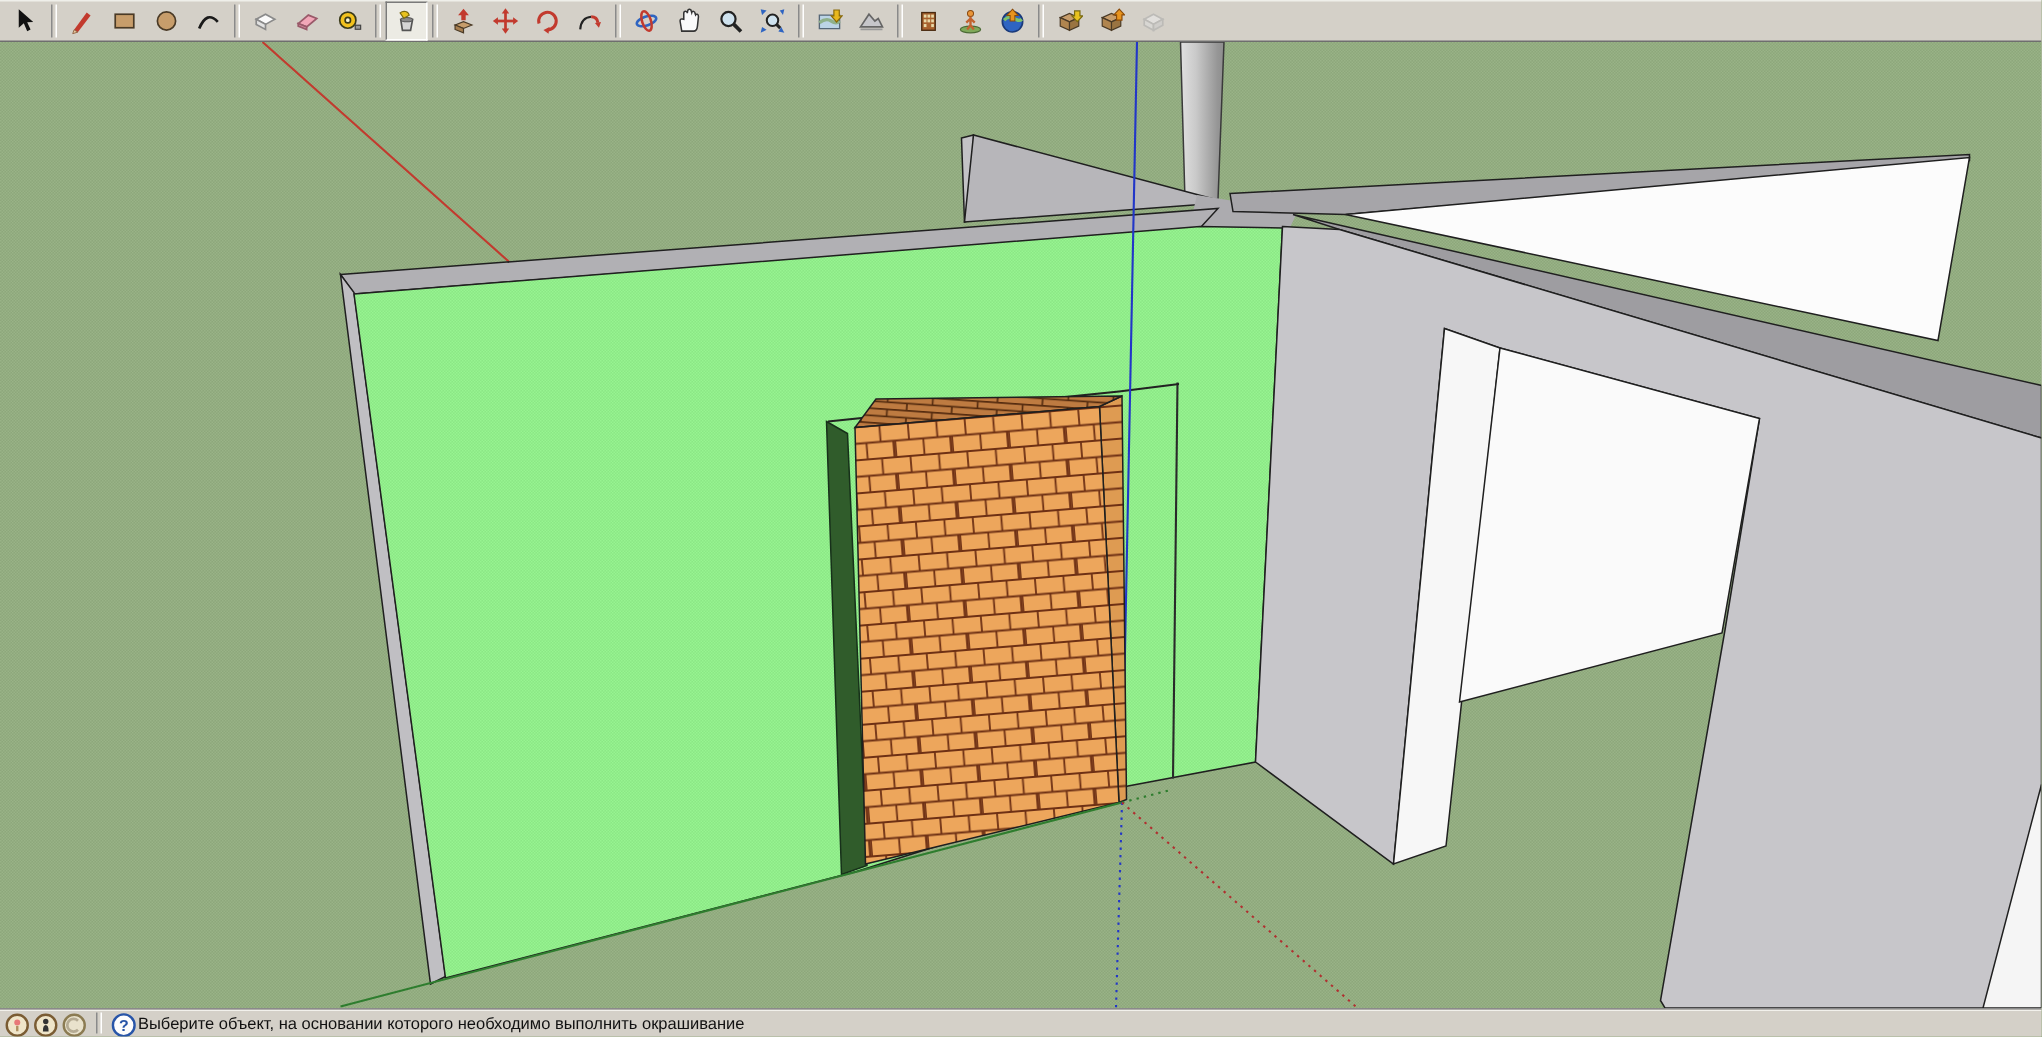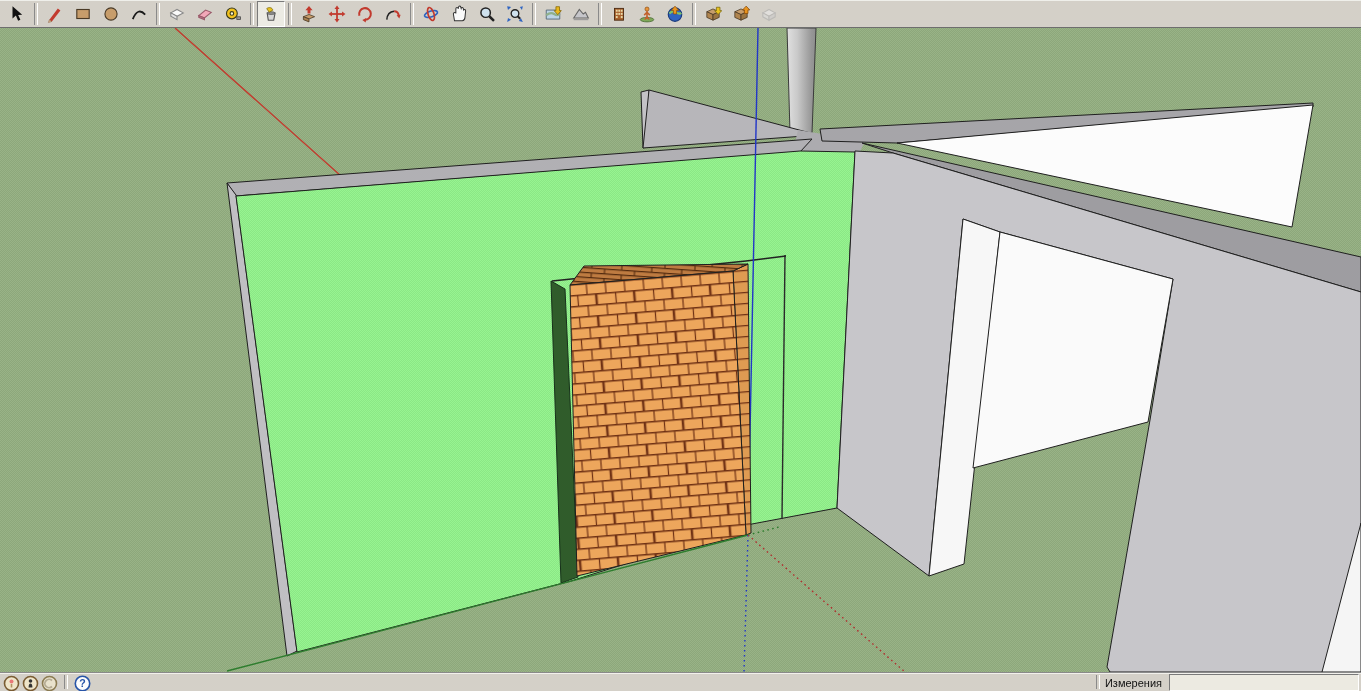--- a/index.html
+++ b/index.html
@@ -387,18 +387,14 @@
         </svg>
       </span>
     </span>
   <span class="sb-sep"></span>
   <span class="sb-ic">
     <svg viewBox="0 0 16 16">
         <circle cx="8" cy="8" r="6.8" fill="#FDFDFD" stroke="#2855A8" stroke-width="1.5"></circle>
         <text x="8" y="11.6" text-anchor="middle" font-size="10" font-weight="bold" fill="#2855A8" font-family="Liberation Sans, sans-serif">?</text>
       </svg>
   </span>
-  <div class="sb-right">
-    <span class="sb-sep"></span>
-    <span class="sb-meas-label">Измерения</span>
-    <div class="sb-meas-box"></div>
-  </div>
+  <span class="sb-msg">Выберите объект, на основании которого необходимо выполнить окрашивание</span>
 </div>
 
 </body></html>

